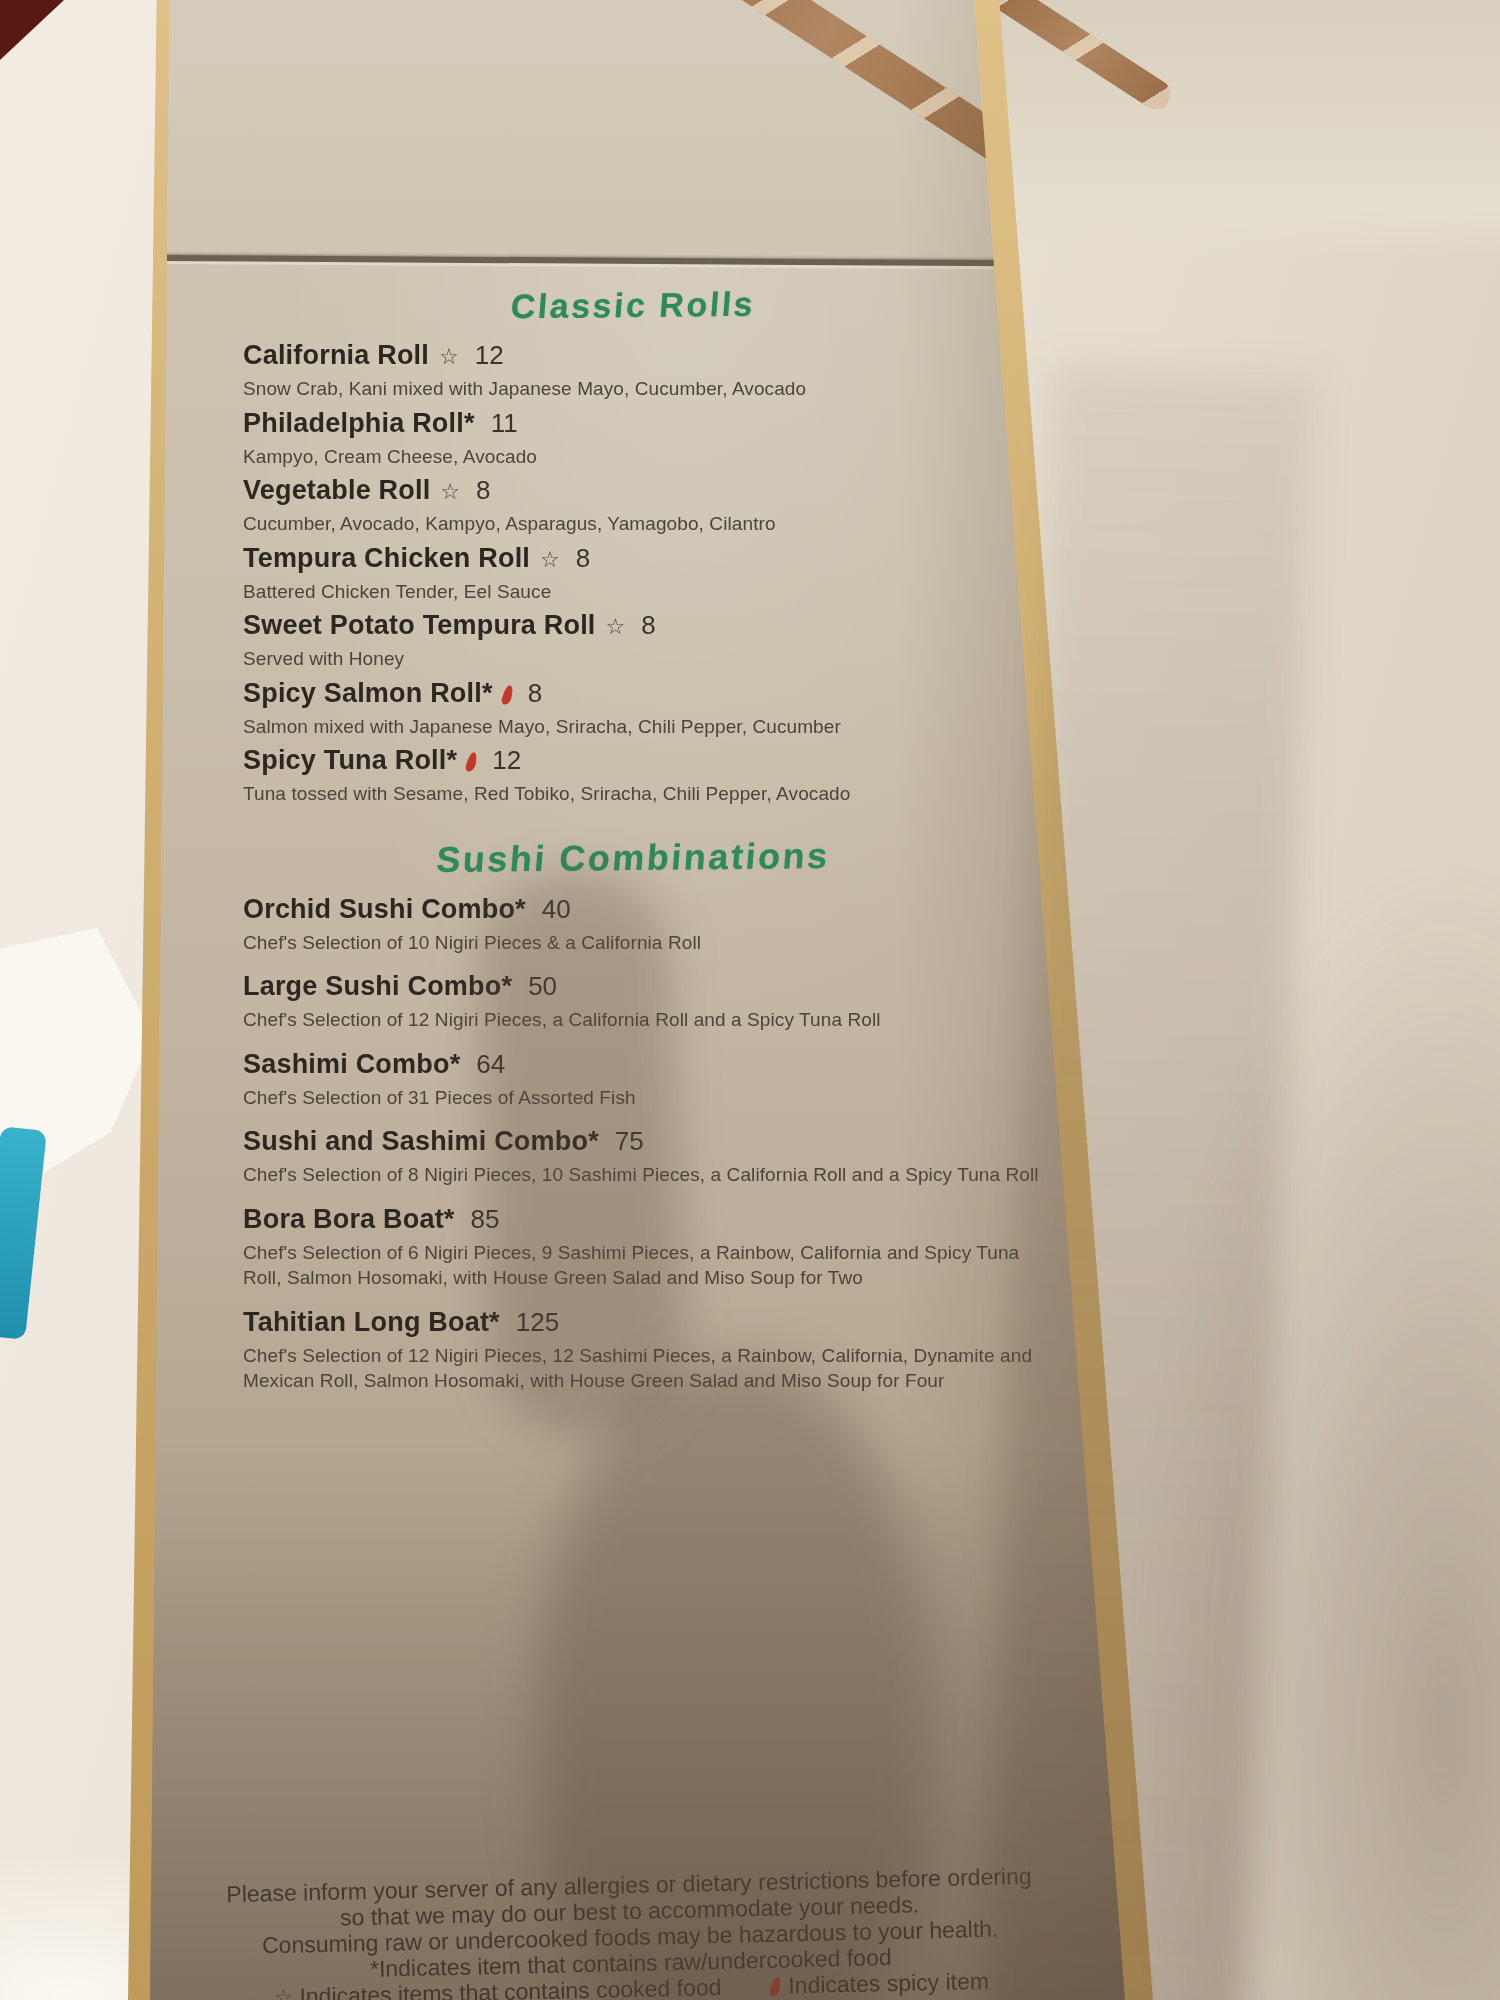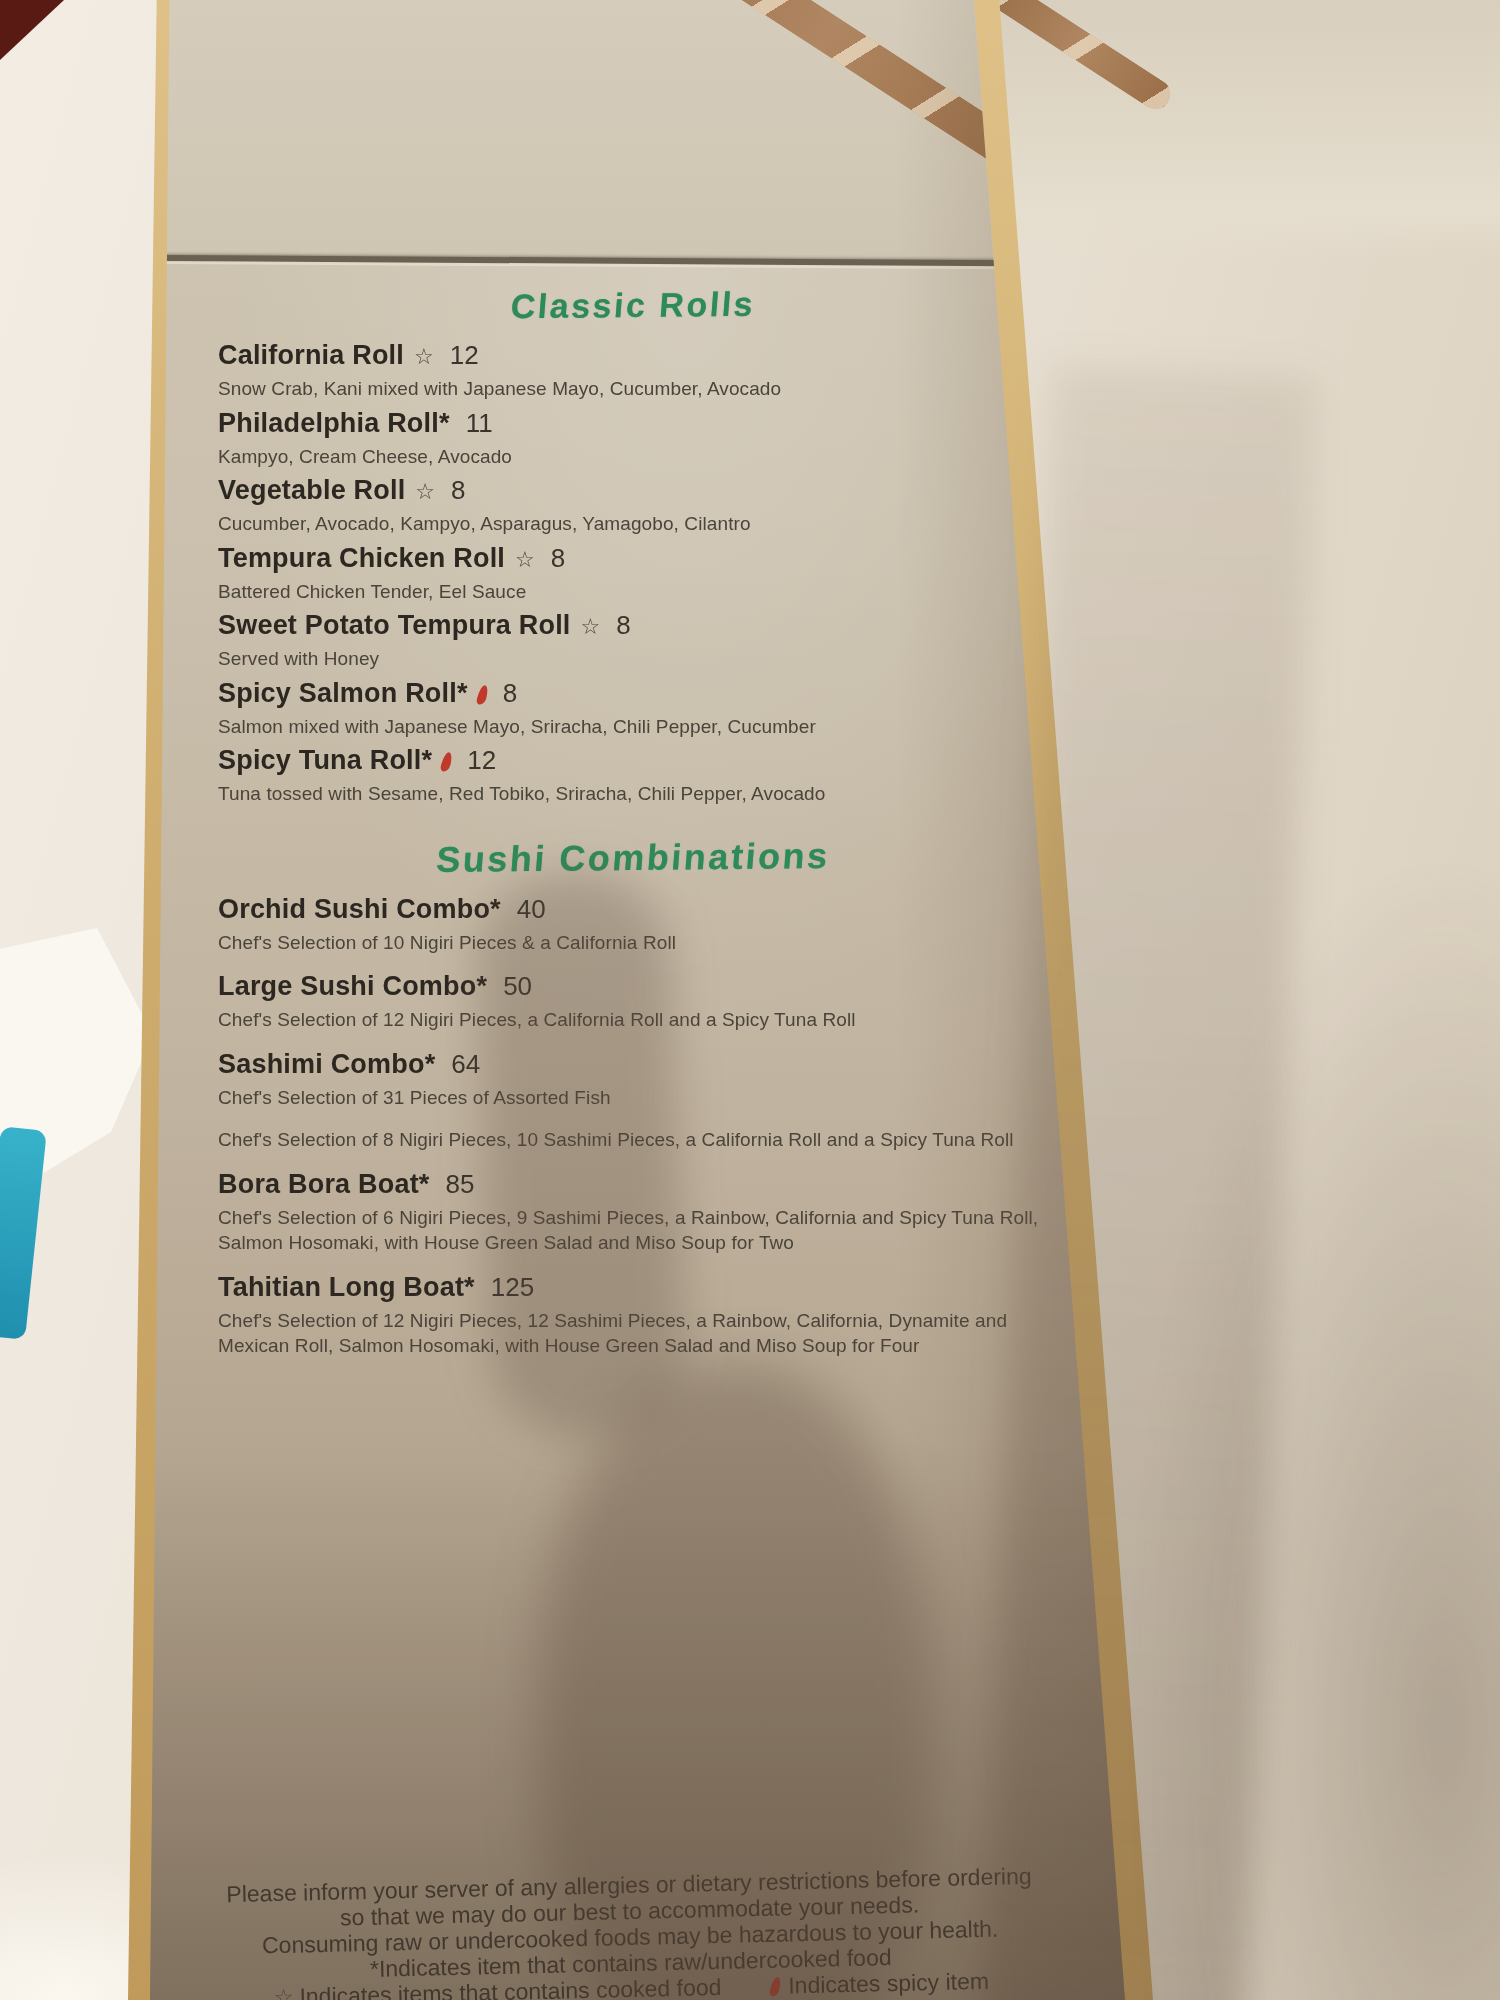--- a/index.html
+++ b/index.html
@@ -42,21 +42,21 @@
   .stick2a{left:690px;top:-150px;width:420px;height:31px;transform:rotate(33deg);transform-origin:left center;}
   .crease{position:absolute;left:-10px;top:258px;width:105%;height:6px;background:#6a6152;
     border-radius:3px;transform:rotate(.35deg);
     box-shadow:0 3px 0 rgba(246,240,228,.5), 0 -1px 3px rgba(60,50,40,.45);}
   
   .content{position:absolute;left:68px;top:278px;width:830px;color:var(--ink-dark,#2d2721);}
   .section-title{font-size:34px;font-weight:700;letter-spacing:2.5px;text-align:center;
     color:var(--title-green,#2e8a5a);transform:skewX(-5deg) rotate(-.6deg);
     margin:8px 0 16px;text-shadow:0 0 1px rgba(46,138,90,.55);}
   .section-2 .section-title{margin-top:30px;font-size:36px;}
-  .menu-item{margin-bottom:7px;}
+  .menu-item{margin-bottom:7px;margin-left:25px;}
   .section-2 .menu-item{margin-bottom:17px;}
   .item-head{line-height:28px;white-space:nowrap;}
   .item-name{font-size:27px;font-weight:700;letter-spacing:.2px;color:var(--ink-dark,#2d2721);}
   .item-price{font-size:26px;font-weight:400;color:#3a342c;margin-left:16px;}
   .star-glyph{font-size:22px;color:#4a443c;margin-left:10px;}
   .pepper-icon{display:inline-block;width:9px;height:20px;margin-left:10px;vertical-align:-3px;
     background:var(--pepper-red,#c0392b);
     border-radius:55% 45% 62% 38% / 75% 60% 40% 25%;transform:rotate(14deg);}
   .item-desc{font-size:19px;line-height:25.5px;color:var(--ink-body,#4b443a);margin-top:3px;letter-spacing:.1px;}
   
@@ -144,20 +144,21 @@
           </div>
           <div class="menu-item">
             <div class="item-head"><span class="item-name">Large Sushi Combo*</span><span class="item-price">50</span></div>
             <div class="item-desc">Chef's Selection of 12 Nigiri Pieces, a California Roll and a Spicy Tuna Roll</div>
           </div>
           <div class="menu-item">
             <div class="item-head"><span class="item-name">Sashimi Combo*</span><span class="item-price">64</span></div>
             <div class="item-desc">Chef's Selection of 31 Pieces of Assorted Fish</div>
           </div>
           <div class="menu-item">
+            <div class="item-head"><span class="item-name">Sushi and Sashimi Combo*</span><span class="item-price">75</span></div>
             <div class="item-desc">Chef's Selection of 8 Nigiri Pieces, 10 Sashimi Pieces, a California Roll and a Spicy Tuna Roll</div>
           </div>
           <div class="menu-item">
             <div class="item-head"><span class="item-name">Bora Bora Boat*</span><span class="item-price">85</span></div>
             <div class="item-desc">Chef's Selection of 6 Nigiri Pieces, 9 Sashimi Pieces, a Rainbow, California and Spicy Tuna Roll, Salmon Hosomaki, with House Green Salad and Miso Soup for Two</div>
           </div>
           <div class="menu-item">
             <div class="item-head"><span class="item-name">Tahitian Long Boat*</span><span class="item-price">125</span></div>
             <div class="item-desc">Chef's Selection of 12 Nigiri Pieces, 12 Sashimi Pieces, a Rainbow, California, Dynamite and Mexican Roll, Salmon Hosomaki, with House Green Salad and Miso Soup for Four</div>
           </div>

